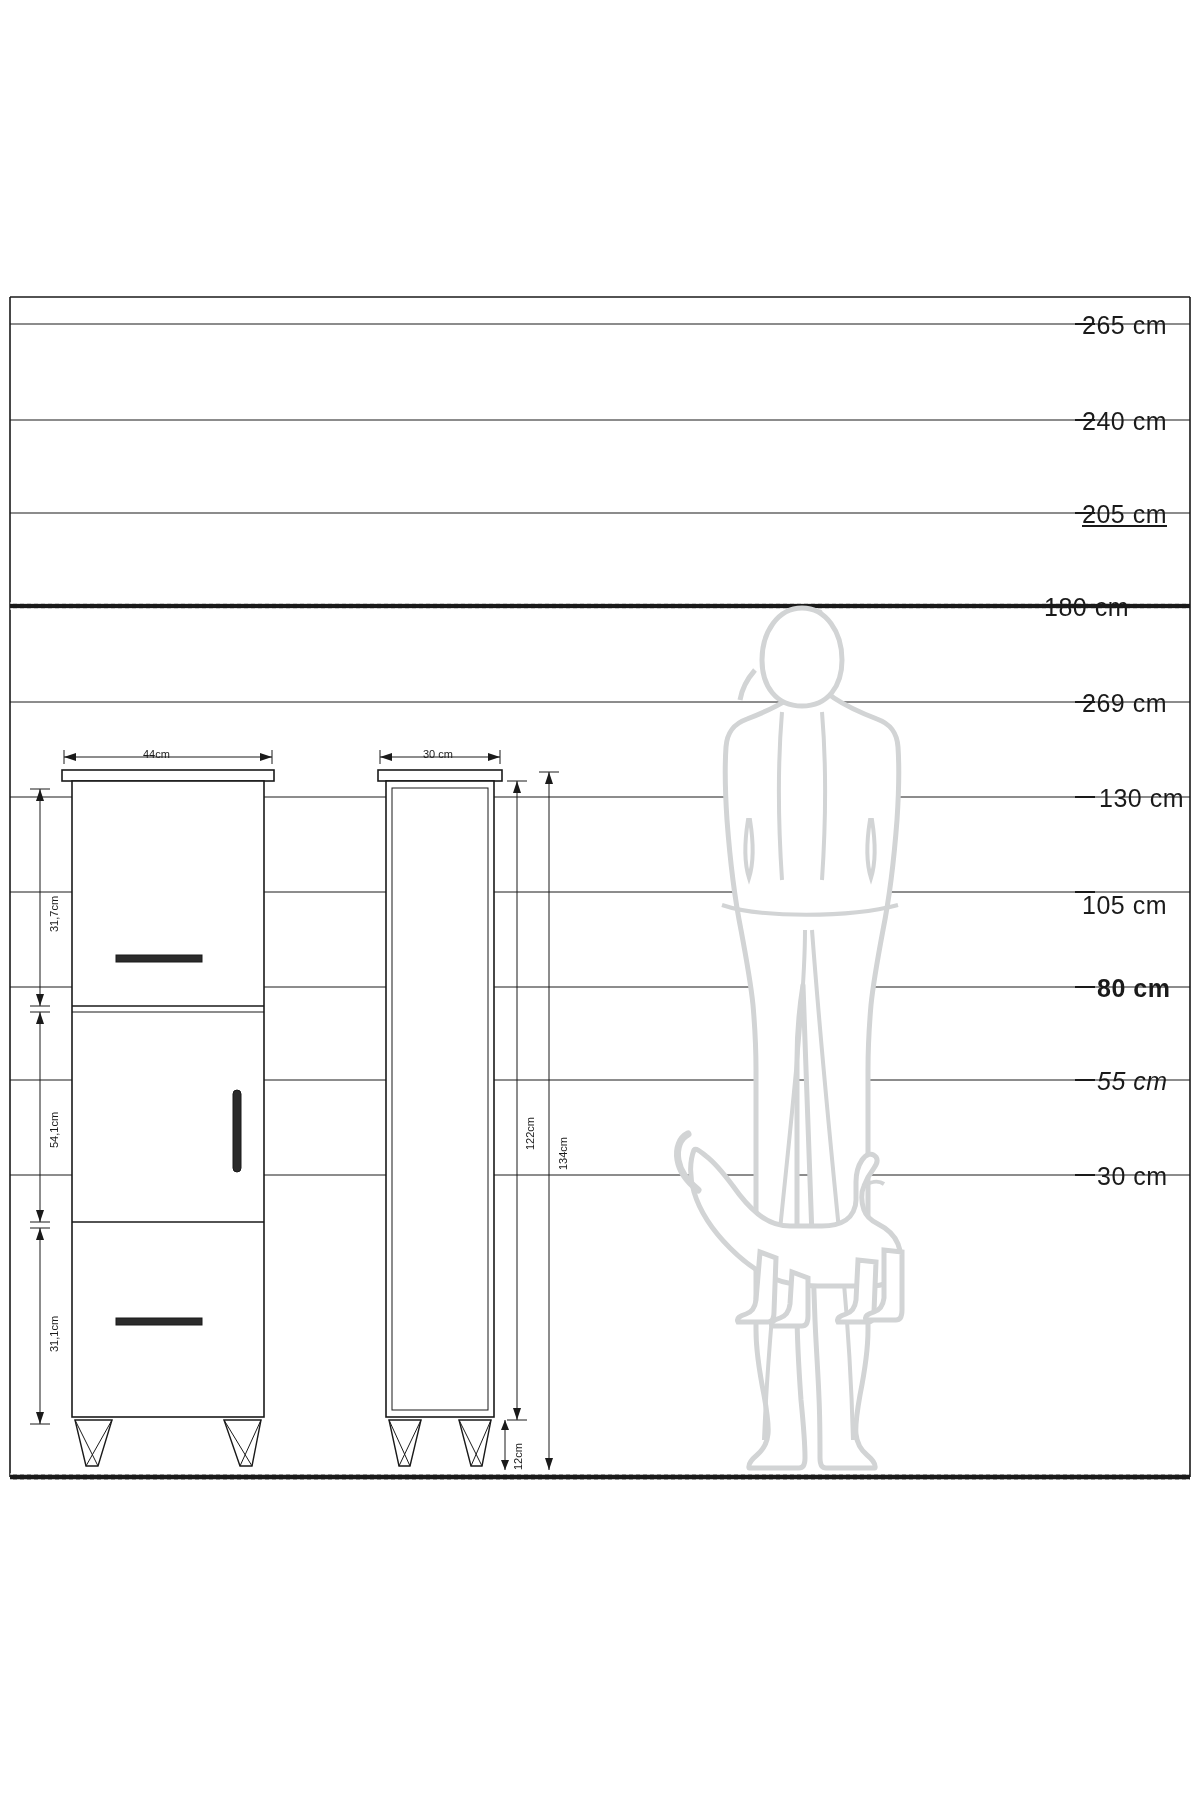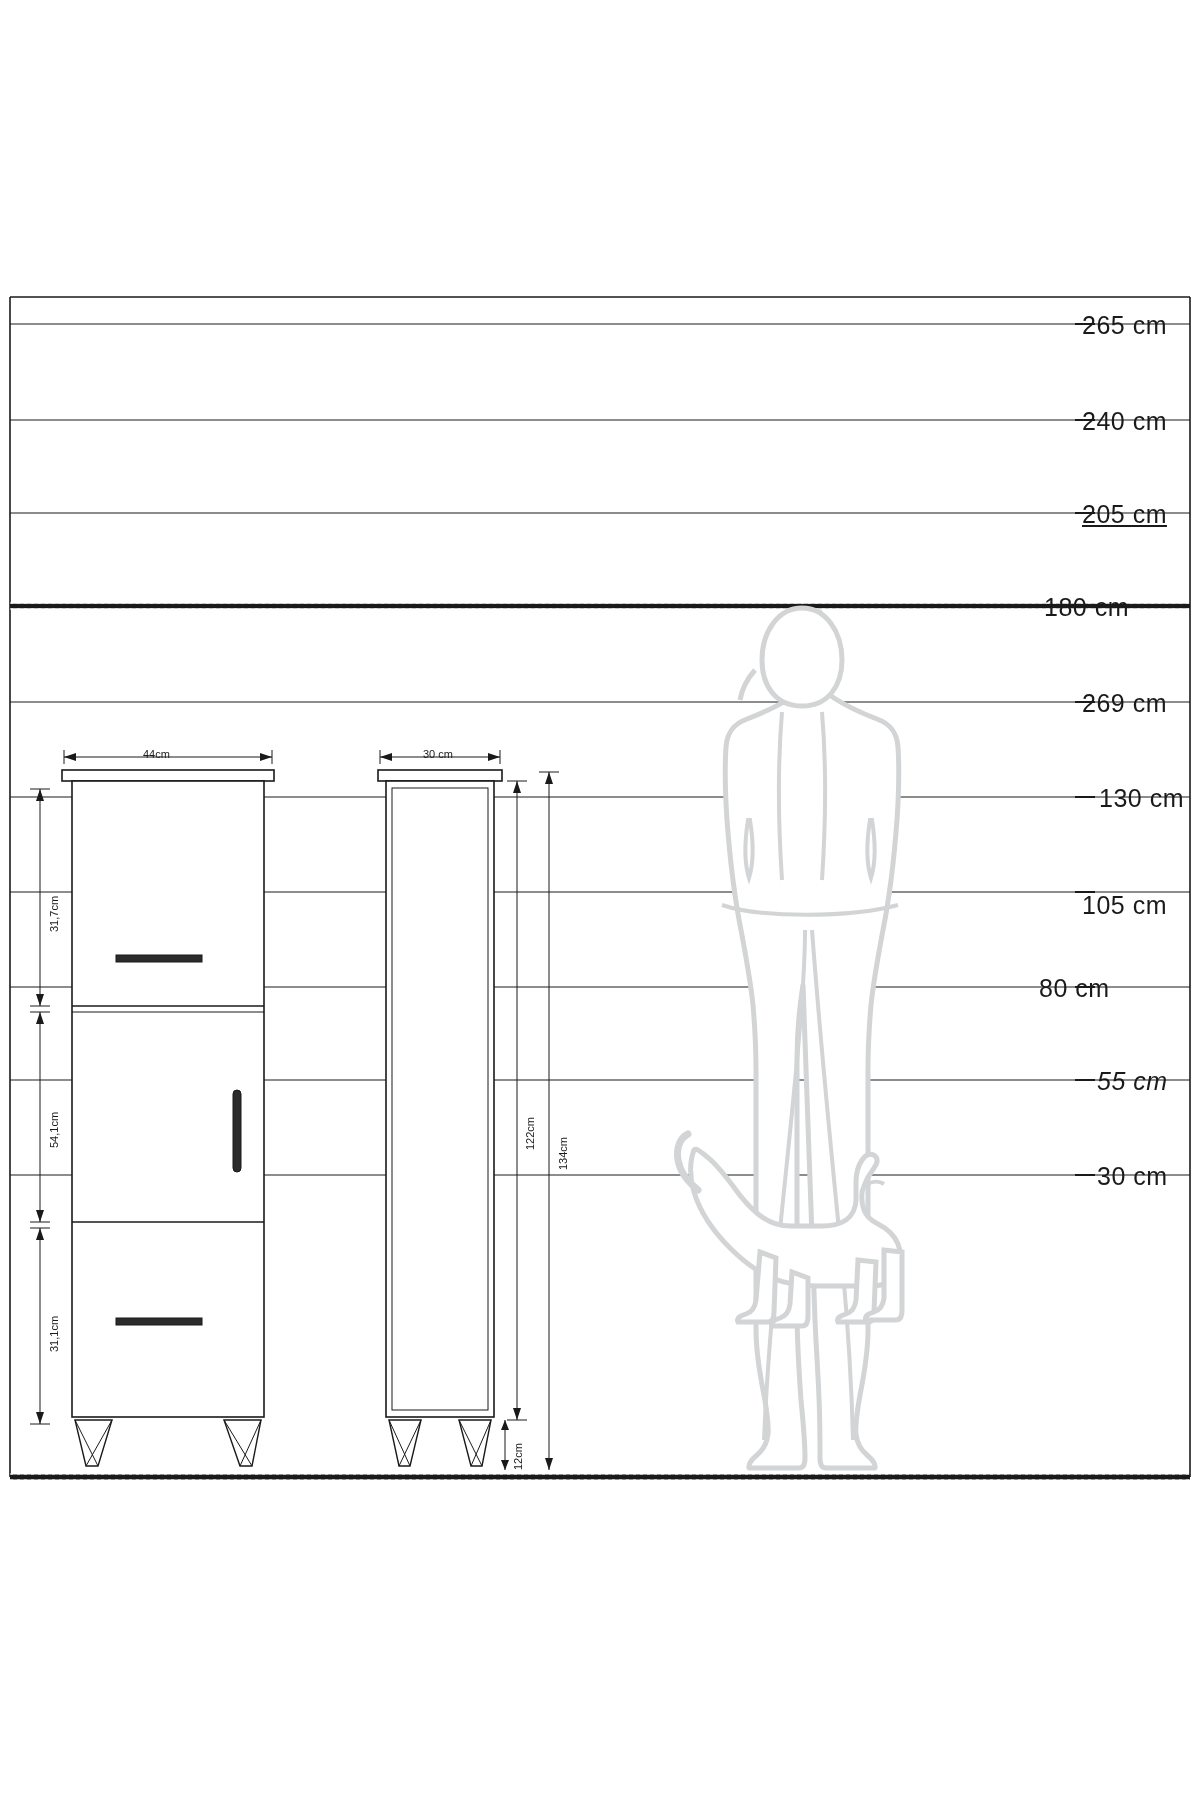--- a/index.html
+++ b/index.html
@@ -295,21 +295,21 @@
   </svg>
 
   
   <div class="scale-label" style="left:1082px; top:311px;">265 cm</div>
   <div class="scale-label" style="left:1082px; top:407px;text-align:center;">240 cm</div>
   <div class="scale-label" style="left:1082px; top:500px;text-decoration:underline;">205 cm</div>
   <div class="scale-label" style="left:1044px; top:593px;">180 cm</div>
   <div class="scale-label" style="left:1082px; top:689px;">269 cm</div>
   <div class="scale-label" style="left:1082px; top:784px;margin-left:17px;">130 cm</div>
   <div class="scale-label" style="left:1082px; top:879px;margin-top:12px;">105 cm</div>
-  <div class="scale-label" style="left:1039px; top:974px;">80 cm</div>
+  <div class="scale-label" style="left:1097px; top:974px;font-weight:bold;">80 cm</div>
   <div class="scale-label" style="left:1097px; top:1067px;font-style:italic;">55 cm</div>
   <div class="scale-label" style="left:1097px; top:1162px;">30 cm</div>
 
   <div class="dim-label" style="left:143px; top:748px;">44cm</div>
   <div class="dim-label" style="left:423px; top:748px;">30 cm</div>
 
   <div class="dim-label vert" style="left:48px; top:932px;">31,7cm</div>
   <div class="dim-label vert" style="left:48px; top:1148px;">54,1cm</div>
   <div class="dim-label vert" style="left:48px; top:1352px;">31,1cm</div>
 

